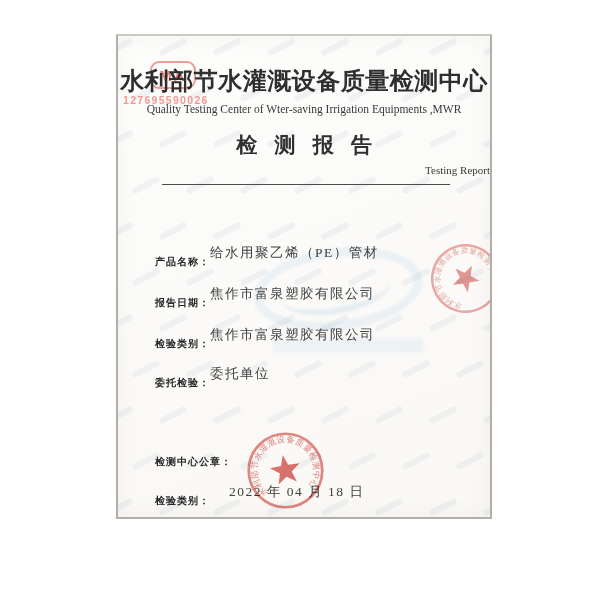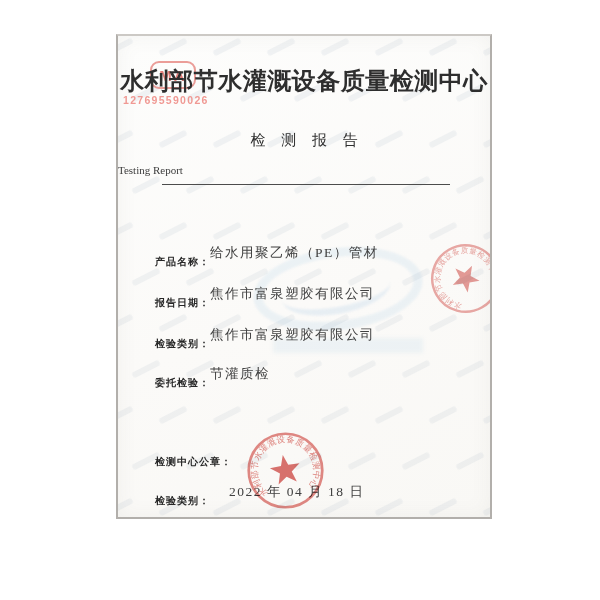--- a/index.html
+++ b/index.html
@@ -33,22 +33,22 @@
     display:flex;align-items:center;justify-content:center;opacity:.9;}
   .cma-mark span{color:rgba(222,100,95,.92);font-weight:bold;font-size:15px;letter-spacing:2px;}
   .cma-number{position:absolute;left:5px;top:58px;z-index:2;font-size:10.5px;font-weight:bold;
     letter-spacing:1.3px;color:var(--cert-number-red,#ef8f89);opacity:.9;}
 
   .org-zh{position:absolute;left:0;right:0;top:29px;z-index:3;text-align:center;
     font-size:24px;font-weight:bold;color:#2e2e2e;letter-spacing:.5px;}
   .org-en{position:absolute;left:0;right:0;top:67px;z-index:3;text-align:center;
     font-size:11.5px;color:#383838;}
   .report-zh{position:absolute;left:0;right:0;top:95px;z-index:3;text-align:center;
-    font-size:15px;font-weight:normal;color:#303030;letter-spacing:6px;text-indent:6px;}
-  .report-en{position:absolute;left:0;right:0;top:128px;z-index:3;text-align:left;
+    font-size:21px;font-weight:bold;color:#303030;letter-spacing:6px;text-indent:6px;}
+  .report-en{position:absolute;left:0;right:0;top:128px;z-index:3;text-align:right;
     font-size:11px;color:#3c3c3c;}
   .divider{position:absolute;left:44px;top:148px;width:288px;height:1px;background:#4c4c4c;z-index:3;}
   .doc-number{position:absolute;left:0;right:0;top:160px;z-index:3;text-align:center;
     font-size:12.5px;font-weight:bold;color:#333;padding-left:14px;letter-spacing:.5px;}
 
   .row{position:absolute;left:0;width:100%;z-index:3;}
   .row .lbl{position:absolute;left:37px;top:11px;font-size:10px;font-weight:bold;color:#262626;
     letter-spacing:1px;white-space:nowrap;}
   .row .val{position:absolute;left:92px;top:0;font-size:13.5px;color:#414141;
     letter-spacing:1.5px;white-space:nowrap;}
@@ -161,20 +161,21 @@
     <div class="wm-swoosh"></div>
     <div class="wm-bar"></div>
   </div>
 
   <div class="cma-mark">
     <span class="sans">MA</span>
   </div>
   <div class="cma-number sans">127695590026</div>
 
   <div class="org-zh serif">水利部节水灌溉设备质量检测中心</div>
+  <div class="org-en serif">Quality Testing Center of Wter-saving Irrigation Equipments ,MWR</div>
 
   <div class="report-zh serif">检 测 报 告</div>
   <div class="report-en serif">Testing Report</div>
 
   <div class="divider"></div>
 
 
   <div class="row" style="top:208px">
     <span class="lbl sans">产品名称：</span>
     <span class="val serif">给水用聚乙烯（PE）管材</span>
@@ -182,21 +183,21 @@
   <div class="row" style="top:249px">
     <span class="lbl sans">报告日期：</span>
     <span class="val serif">焦作市富泉塑胶有限公司</span>
   </div>
   <div class="row" style="top:290px">
     <span class="lbl sans">检验类别：</span>
     <span class="val serif">焦作市富泉塑胶有限公司</span>
   </div>
   <div class="row" style="top:329px">
     <span class="lbl sans">委托检验：</span>
-    <span class="val serif">节灌质检</span>
+    <span class="val serif">委托单位</span>
   </div>
   <div class="row" style="top:408px">
     <span class="lbl sans">检测中心公章：</span>
   </div>
   <div class="row row-date" style="top:447px">
     <span class="lbl sans">检验类别：</span>
     <span class="val serif">2022 年 04 月 18 日</span>
   </div>
 
   <svg class="seal seal-main" viewBox="0 0 100 100">

